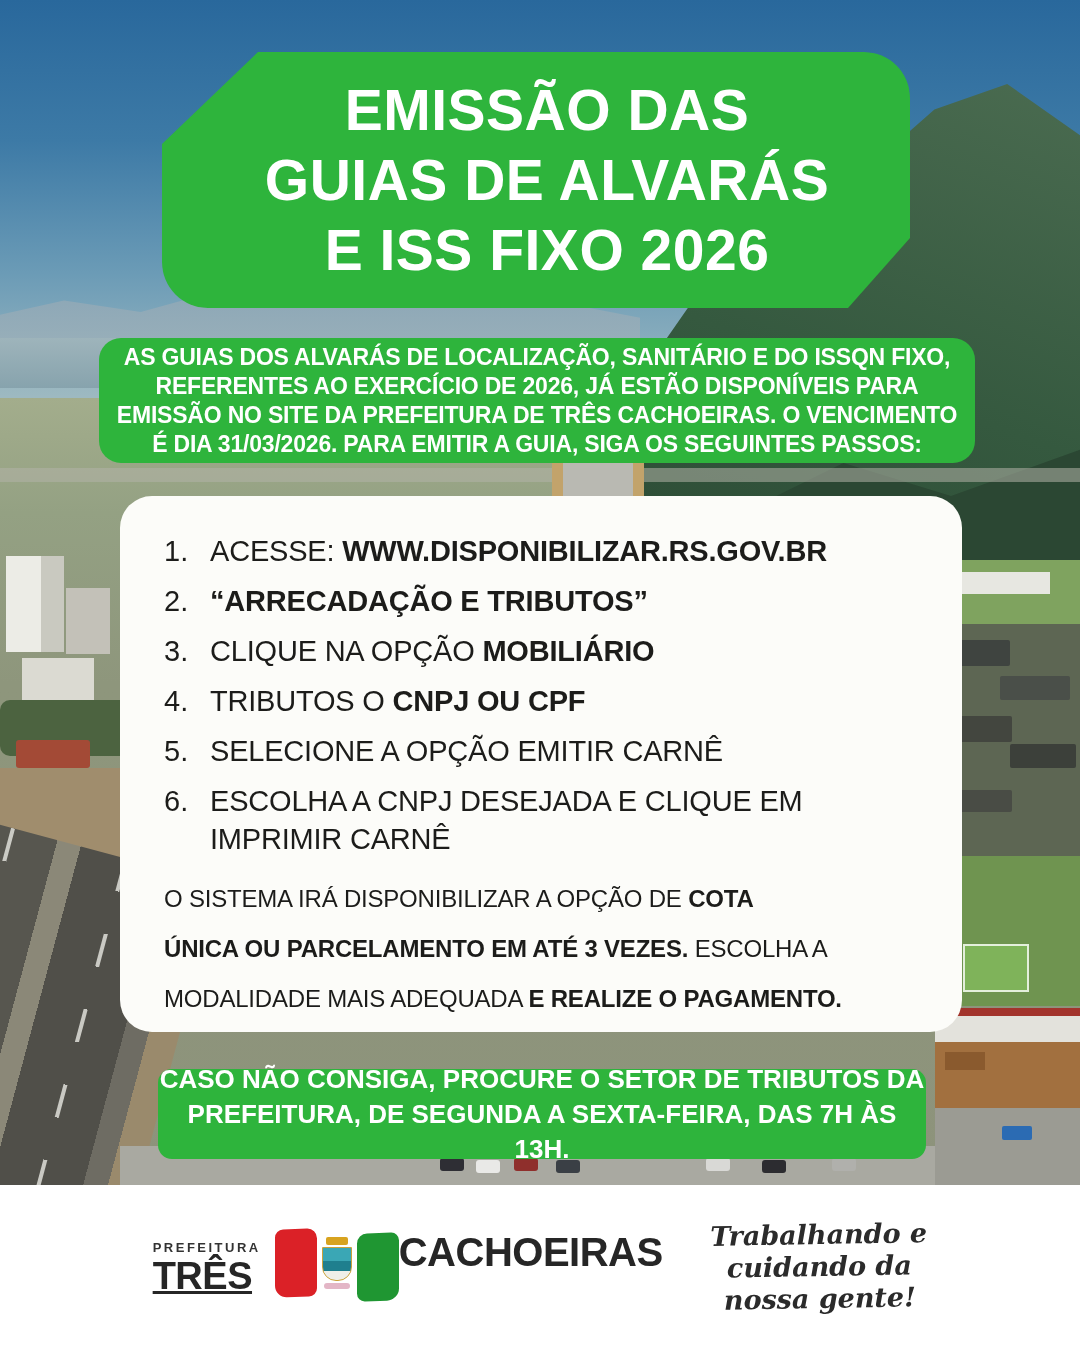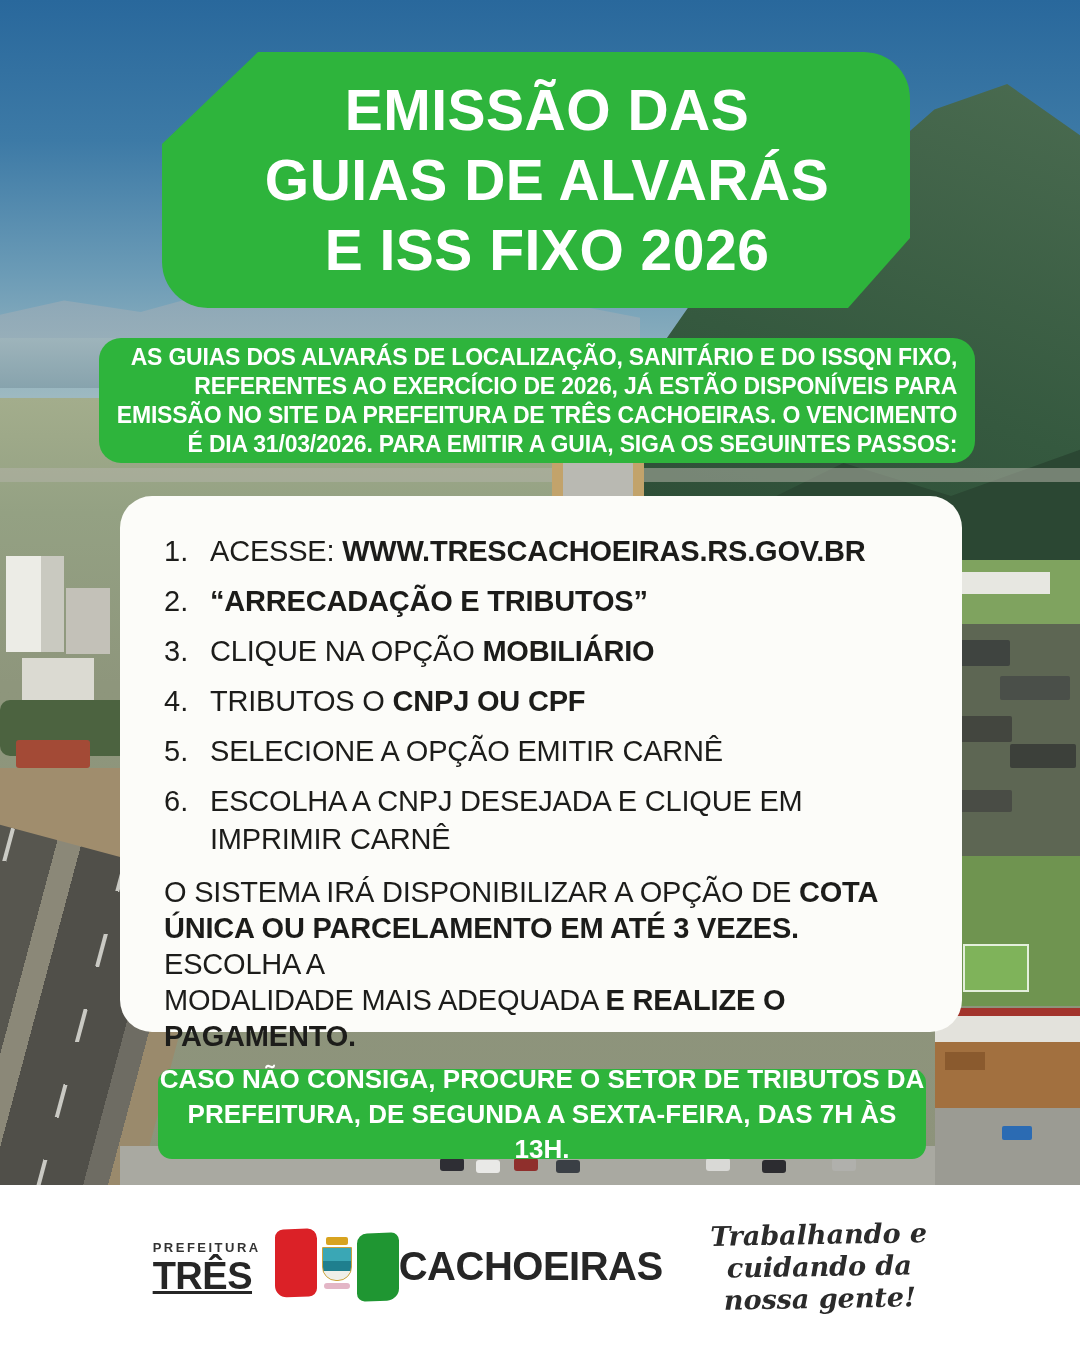--- a/index.html
+++ b/index.html
@@ -54,43 +54,43 @@
   .rc-road{left:935px;top:1108px;width:145px;height:80px;background:#9b9b93;}
   
   .header-box{left:162px;top:52px;width:748px;height:256px;border-radius:46px;
     clip-path:path("M96 0 L702 0 Q748 0 748 46 L748 186 L686 256 L46 256 Q0 256 0 210 L0 92 Z");
     display:flex;align-items:center;justify-content:center;text-align:center;}
   .green-fill{background:#2eb43c;}
   .header-title{color:#fff;font-weight:800;font-size:57px;line-height:70px;letter-spacing:.5px;
     white-space:pre-line;padding-left:22px;}
   
   .intro-box{left:99px;top:338px;width:876px;height:125px;border-radius:22px;
-    display:flex;align-items:center;justify-content:center;text-align:right;}
+    display:flex;align-items:center;justify-content:center;text-align:center;}
   .intro-text{color:#fff;font-weight:bold;font-size:23px;line-height:29px;letter-spacing:-.2px;white-space:pre-line;}
   
   .steps-box{left:120px;top:496px;width:842px;height:536px;background:#fcfcf9;border-radius:32px;
     padding:36px 44px 0 44px;box-sizing:border-box;color:#1c1c1a;}
   .steps{list-style:none;margin:0;padding:0;}
   .step{display:flex;margin-bottom:12px;font-size:29px;line-height:38px;}
   .step-num{width:46px;flex:none;}
   .step-text{flex:1;white-space:pre-line;letter-spacing:-.2px;}
   .seg-b{font-weight:bold;}
-  .closing{margin:16px 0 0 0;font-size:29px;line-height:36px;white-space:pre-line;letter-spacing:-.2px;}
+  .closing{margin:16px 0 0 0;font-size:24px;line-height:50px;white-space:pre-line;letter-spacing:-.2px;}
   
   .notice-box{left:158px;top:1069px;width:768px;height:90px;border-radius:14px;
     display:flex;align-items:center;justify-content:center;text-align:center;}
   .notice-text{color:#fff;font-weight:bold;font-size:26px;line-height:35px;white-space:pre-line;}
   
   .footer{left:0;top:1185px;width:1080px;height:164px;background:#fff;
     display:flex;align-items:center;justify-content:center;gap:48px;}
   .logo-block{display:flex;flex-direction:row;align-items:flex-start;}
   .logo-top{display:flex;align-items:center;gap:14px;}
   .pref-label{font-size:13px;font-weight:bold;letter-spacing:2.5px;color:#333;margin-bottom:2px;}
   .city1{font-size:38px;font-weight:800;color:#262626;line-height:38px;letter-spacing:-.5px;text-decoration:underline;}
-  .city2{font-size:40px;font-weight:800;color:#262626;line-height:42px;letter-spacing:-.5px;margin-top:16px;}
+  .city2{font-size:40px;font-weight:800;color:#262626;line-height:42px;letter-spacing:-.5px;margin-top:2px;}
   .flag{position:relative;width:124px;height:76px;}
   .flag-red{position:absolute;left:0;top:0;width:42px;height:68px;background:#db2127;
     border-radius:8px 10px 8px 12px;transform:skewY(-2deg);}
   .flag-green{position:absolute;right:0;top:4px;width:42px;height:68px;background:#1f9632;
     border-radius:10px 8px 12px 8px;transform:skewY(-2deg);}
   .crest{position:absolute;left:46px;top:8px;width:32px;height:56px;}
   .crest-crown{width:22px;height:8px;background:#d8a31f;margin:0 auto;border-radius:2px;}
   .crest-shield{width:28px;height:32px;border:1px solid #caa23a;border-radius:0 0 14px 14px;margin:2px auto 0;
     background:linear-gradient(180deg,#3aa7b5 0 40%,#1f7f8e 40% 72%,#efefe9 72% 100%);}
   .crest-scroll{width:26px;height:6px;background:#e3b6c6;margin:2px auto 0;border-radius:3px;}
@@ -157,21 +157,21 @@
     <div class="intro-text">AS GUIAS DOS ALVARÁS DE LOCALIZAÇÃO, SANITÁRIO E DO ISSQN FIXO,
 REFERENTES AO EXERCÍCIO DE 2026, JÁ ESTÃO DISPONÍVEIS PARA
 EMISSÃO NO SITE DA PREFEITURA DE TRÊS CACHOEIRAS. O VENCIMENTO
 É DIA 31/03/2026. PARA EMITIR A GUIA, SIGA OS SEGUINTES PASSOS:</div>
   </div>
 
   <div class="abs steps-box">
     <ol class="steps">
         <li class="step">
           <span class="step-num">1.</span>
-          <span class="step-text"><span>ACESSE: </span><span class="seg-b">WWW.TRESCACHOEIRAS.RS.GOV.BR</span></span>
+          <span class="step-text"><span>ACESSE: </span><span class="seg-b">WWW.DISPONIBILIZAR.RS.GOV.BR</span></span>
         </li>
         <li class="step">
           <span class="step-num">2.</span>
           <span class="step-text"><span class="seg-b">“ARRECADAÇÃO E TRIBUTOS”</span></span>
         </li>
         <li class="step">
           <span class="step-num">3.</span>
           <span class="step-text"><span>CLIQUE NA OPÇÃO </span><span class="seg-b">MOBILIÁRIO</span></span>
         </li>
         <li class="step">

